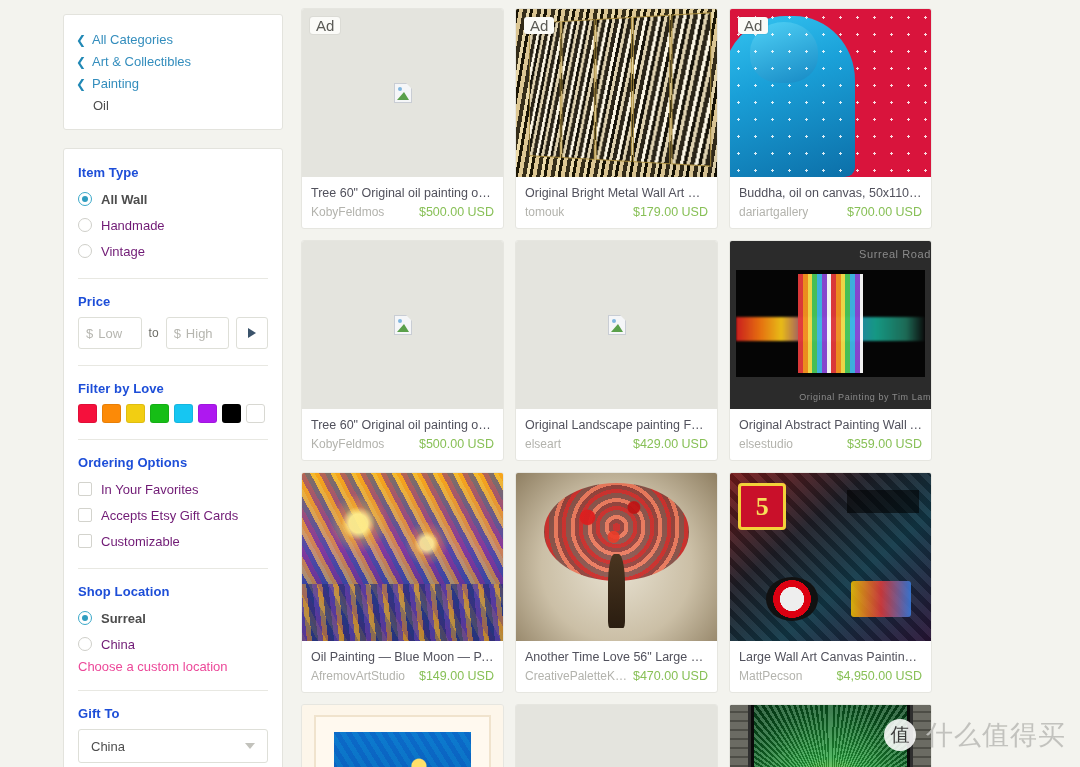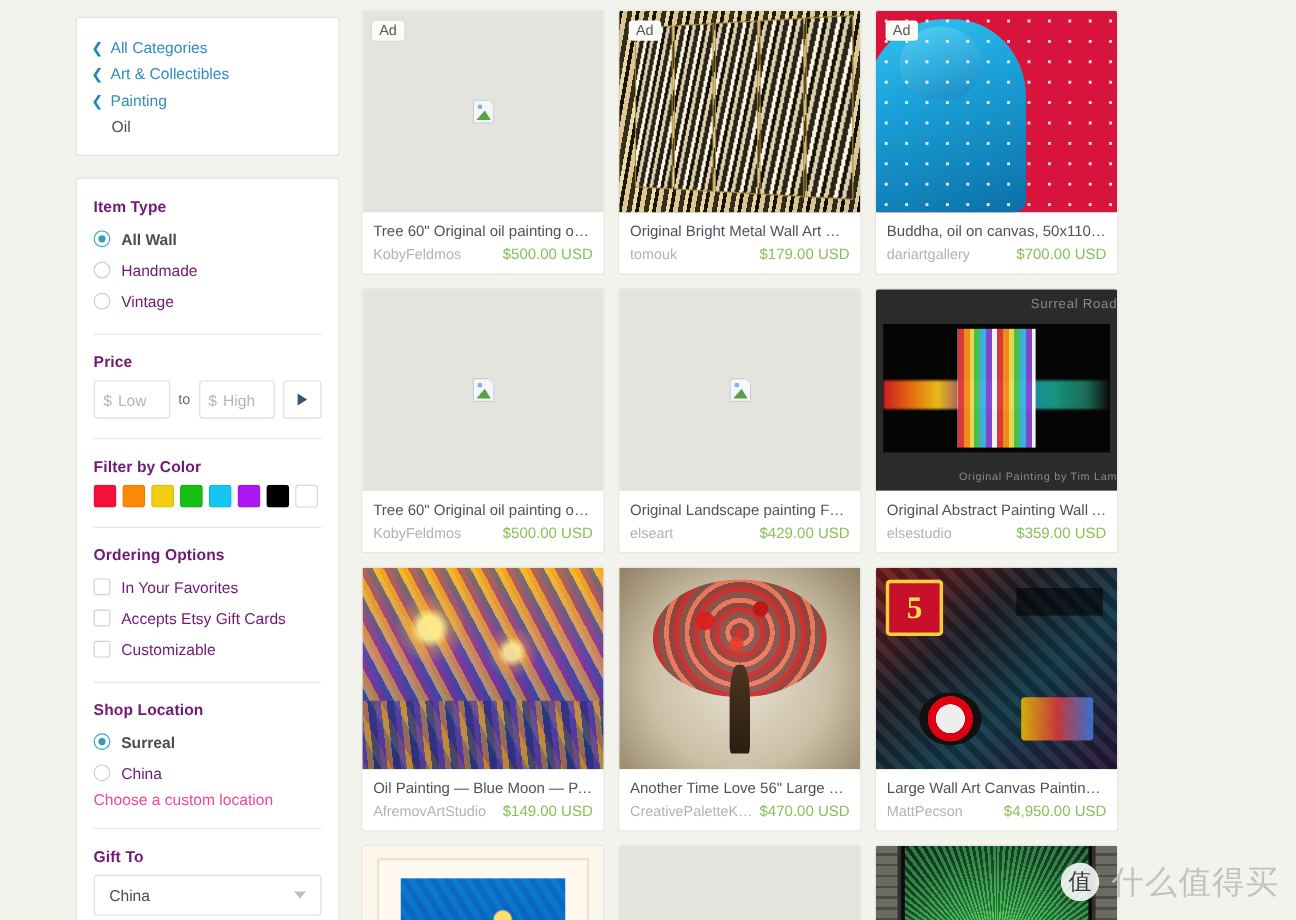--- a/index.html
+++ b/index.html
@@ -29,21 +29,21 @@
     color: #338dbd; cursor: pointer;
   }
   .cat-row .chev {
     color: #2088b5; font-size: 12px; margin-right: 6px;
     display: inline-block; line-height: 1;
   }
   .cat-row.current { color: #4d4d4d; padding-left: 17px; cursor: default; }
 
   .panel-filters { padding: 16px 14px 18px 14px; }
   .group-title {
-    font-size: 13px; font-weight: bold; color: #701a75;
+    font-size: 13px; font-weight: bold; color: #1d4ed8;
     margin: 0 0 8px 0; letter-spacing: .1px;
   }
   .opt-row {
     display: flex; align-items: center;
     height: 22px; margin-bottom: 4px; cursor: pointer;
   }
   .radio {
     width: 14px; height: 14px; border-radius: 50%;
     border: 1px solid #cfcfc9; background: #fff;
     margin-right: 9px; flex: 0 0 auto; position: relative;
@@ -126,21 +126,21 @@
   .thumb {
     width: 100%; height: 168px;
     background: #e4e4de;
     position: relative;
     display: flex; align-items: center; justify-content: center;
     overflow: hidden;
   }
   .ad-badge {
     position: absolute; left: 8px; top: 8px;
     background: #fbfbf8; color: #5a5a55;
-    border-radius: 3px; font-size: 12px;
+    border-radius: 3px; font-size: 15px;
     padding: 2px 6px; line-height: 13px;
     box-shadow: 0 0 0 1px rgba(0,0,0,.04);
     z-index: 4;
   }
   .broken-img {
     width: 18px; height: 20px; position: relative;
     background: #f5f6f8;
     border: 1px solid #c9cdd4;
   }
   .broken-img::before {
@@ -422,21 +422,21 @@
           <span class="cur">$</span>
           <span class="ph">High</span>
         </div>
         <div class="price-go">
           <span class="tri"></span>
         </div>
       </div>
 
       <hr class="sep">
 
-      <div class="group-title">Filter by Color</div>
+      <div class="group-title">Filter by Love</div>
       <div class="swatches">
         <span class="swatch" style="background-color: rgb(245, 16, 60);"></span>
         <span class="swatch" style="background-color: rgb(252, 138, 7);"></span>
         <span class="swatch" style="background-color: rgb(242, 206, 18);"></span>
         <span class="swatch" style="background-color: rgb(22, 190, 22);"></span>
         <span class="swatch" style="background-color: rgb(22, 198, 242);"></span>
         <span class="swatch" style="background-color: rgb(174, 24, 240);"></span>
         <span class="swatch" style="background-color: rgb(0, 0, 0);"></span>
         <span class="swatch white" style="background-color: rgb(255, 255, 255);"></span>
       </div>

